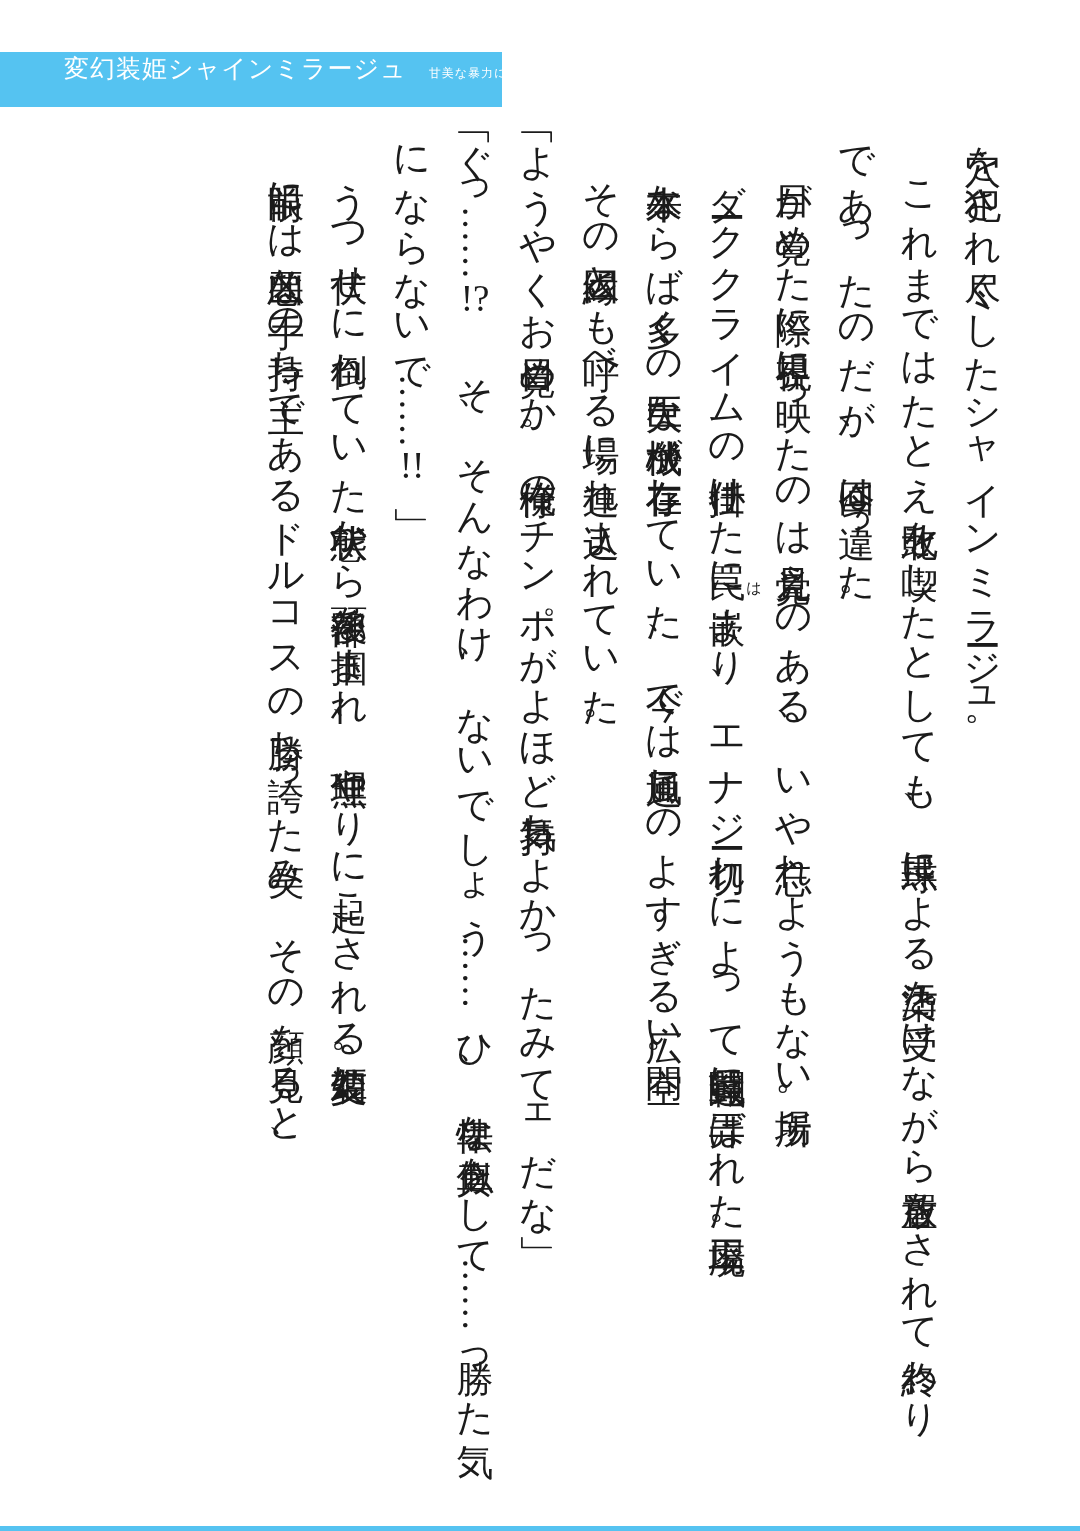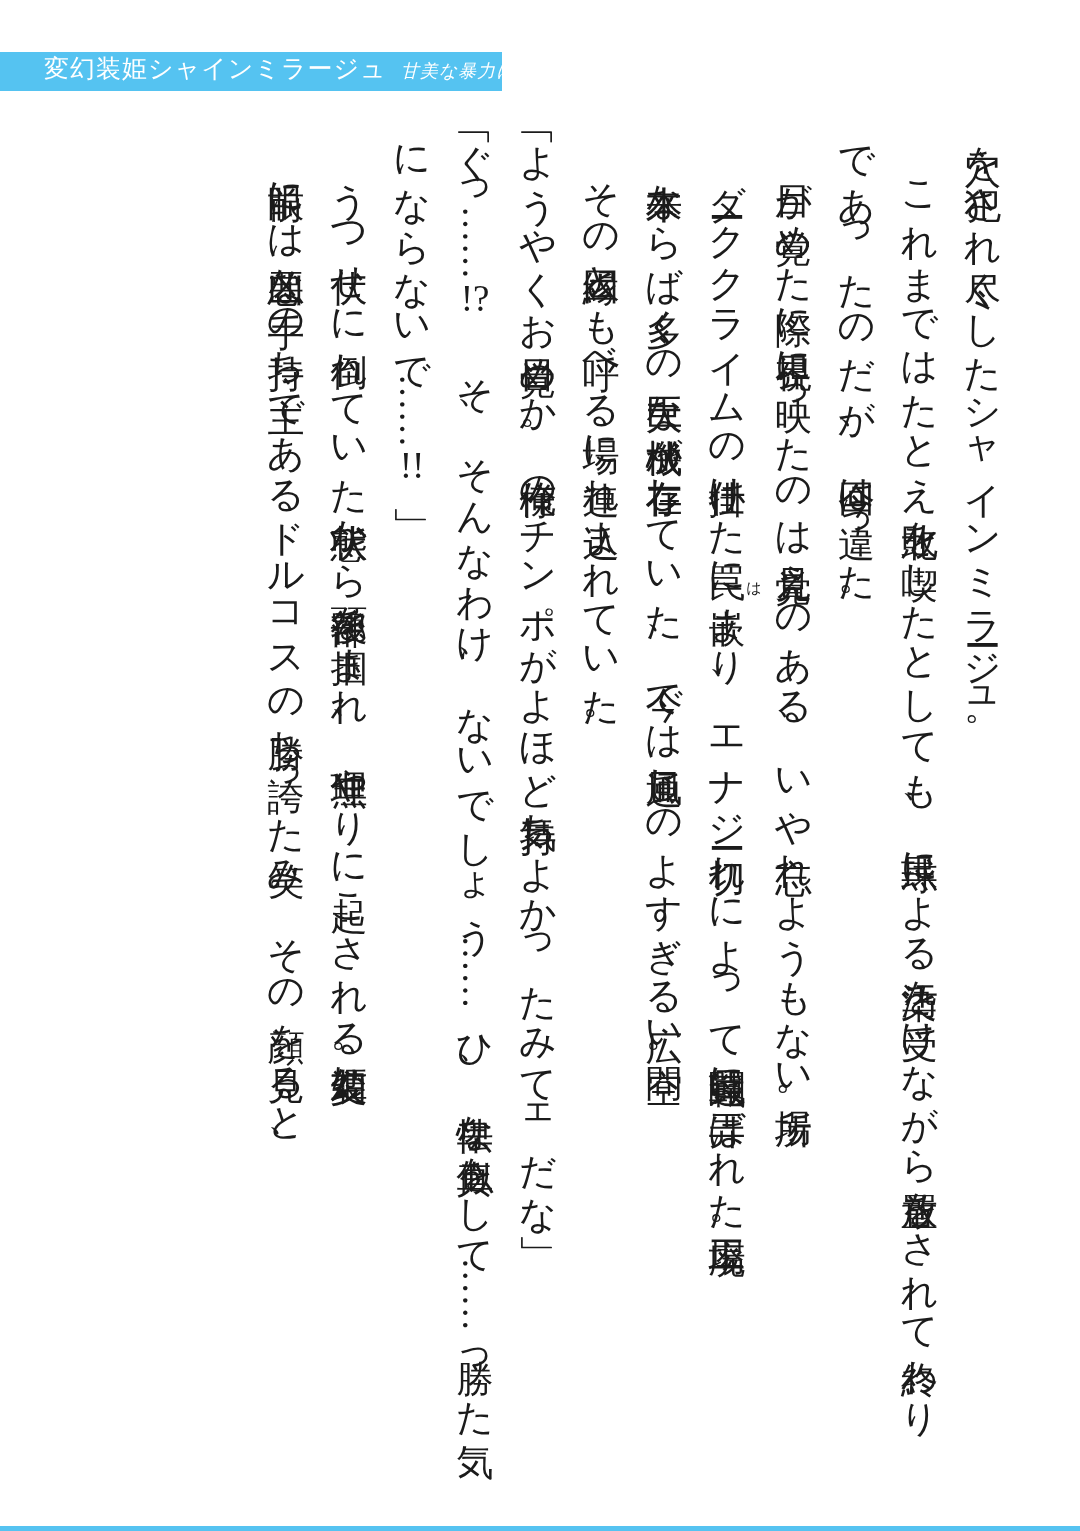--- a/index.html
+++ b/index.html
@@ -12,31 +12,31 @@
     font-family: "Liberation Serif", "DejaVu Serif", serif;
   }
   .page { position: absolute; inset: 0; }
 
   
   .header-bar {
     position: absolute;
     left: 0;
     top: 52px;
     width: 502px;
-    height: 39px;
+    height: 55px;
     background: var(--accent, #55c3f1);
     color: #ffffff;
     display: flex;
     align-items: baseline;
-    padding-left: 44px;
+    padding-left: 64px;
     box-sizing: border-box;
     white-space: nowrap;
   }
   .series  { font-size: 25px; letter-spacing: 1px; }
-  .chapter { font-size: 18px; margin-left: 14px; letter-spacing: 1px; font-style: italic; }
+  .chapter { font-size: 12px; margin-left: 22px; letter-spacing: 1px; }
 
   
   .footer-bar {
     position: absolute;
     left: 0;
     bottom: 0;
     width: 100%;
     height: 5px;
     background: var(--accent, #55c3f1);
   }

